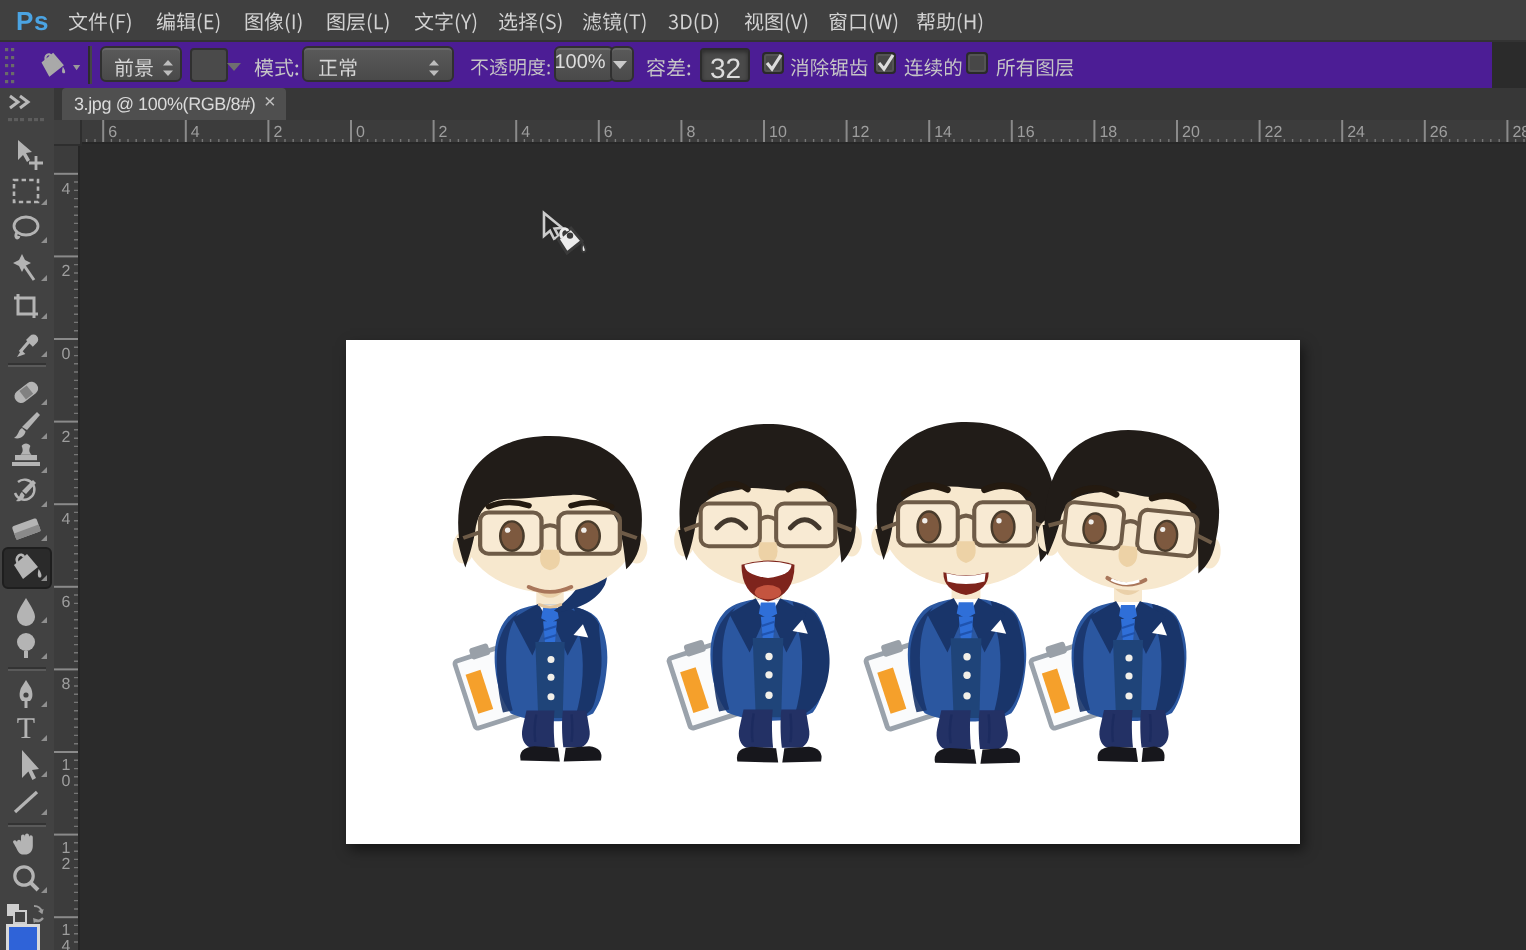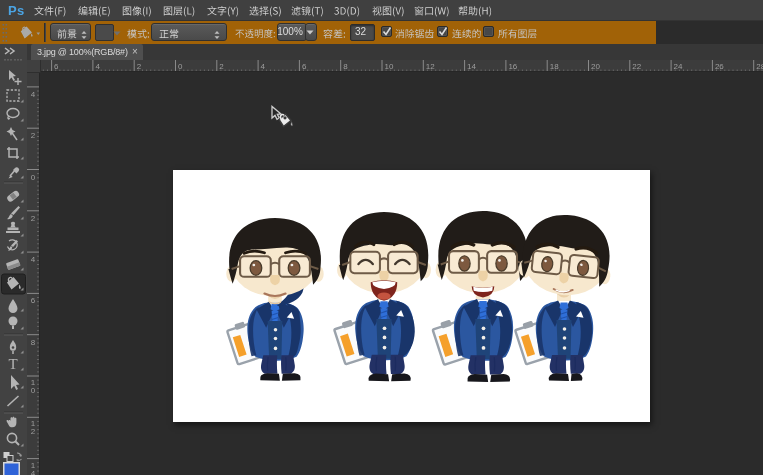--- a/index.html
+++ b/index.html
@@ -51,21 +51,21 @@
 <div style="position:absolute;left:413px;top:4px">
     <svg width="38" height="14" viewBox="0 0 38 14" style="display:block;overflow:visible">
       <path d="M4.7 3.9C3.9 4.5 2.8 5 1.9 5.3L2.2 5.8C3.3 5.5 4.4 4.9 5.3 4.2ZM6.8 4.3C7.8 4.7 9.1 5.4 9.7 5.9L10.2 5.4C9.5 4.9 8.2 4.3 7.2 3.9ZM5.3 4.9C5.2 5.2 4.9 5.6 4.7 5.9H2.6V11.4H3.4V11H8.7V11.4H9.5V5.9H5.5C5.7 5.6 5.9 5.3 6.1 5ZM3.4 10.4V6.5H8.7V10.4ZM4.7 8.4C5 8.6 5.5 8.8 5.9 9C5.3 9.4 4.5 9.6 3.8 9.8C3.9 9.9 4 10.1 4.1 10.3C4.9 10.1 5.8 9.7 6.5 9.3C7 9.6 7.4 9.8 7.8 10.1L8.1 9.7C7.8 9.4 7.4 9.2 6.9 8.9C7.4 8.5 7.8 8 8.1 7.4L7.7 7.2L7.5 7.2H5.3C5.4 7.1 5.5 6.9 5.5 6.7L5 6.6C4.7 7.1 4.3 7.7 3.7 8.2C3.9 8.2 4.1 8.4 4.2 8.5C4.5 8.3 4.7 8 4.9 7.7H7.2C7 8.1 6.7 8.4 6.4 8.6C5.9 8.4 5.5 8.2 5 8ZM5.3 2.3C5.4 2.5 5.5 2.8 5.6 3H1.8V4.6H2.5V3.6H9.4V4.6H10.2V3H6.5C6.4 2.8 6.2 2.4 6 2.2Z M12.3 3.2V11.2H13.1V10.3H19V11.1H19.8V3.2ZM13.1 9.5V4H19V9.5Z M23.4 12.6 23.9 12.3C23.1 10.9 22.7 9.2 22.7 7.5C22.7 5.8 23.1 4.1 23.9 2.7L23.4 2.4C22.5 3.9 21.9 5.5 21.9 7.5C21.9 9.5 22.5 11.1 23.4 12.6Z M26.2 10.6H27.3L28.4 6.2C28.5 5.6 28.6 5.1 28.8 4.5H28.8C28.9 5.1 29 5.6 29.1 6.2L30.3 10.6H31.4L32.9 3.3H32L31.2 7.3C31.1 8 30.9 8.8 30.8 9.6H30.8C30.6 8.8 30.4 8 30.2 7.3L29.2 3.3H28.4L27.4 7.3C27.2 8 27 8.8 26.8 9.6H26.8C26.6 8.8 26.5 8 26.4 7.3L25.6 3.3H24.6Z M34.1 12.6C35.1 11.1 35.6 9.5 35.6 7.5C35.6 5.5 35.1 3.9 34.1 2.4L33.6 2.7C34.4 4.1 34.9 5.8 34.9 7.5C34.9 9.2 34.4 10.9 33.6 12.3Z" fill="#d2d2d2"></path>
     </svg>
   </div>
 <div style="position:absolute;left:457px;top:4px">
     <svg width="36" height="14" viewBox="0 0 36 14" style="display:block;overflow:visible">
       <path d="M3.7 2.2V3H1.7V3.6H3.7V4.3H1.9V4.9H3.7V5.2C3.7 5.3 3.7 5.5 3.7 5.7H1.5V6.3H3.4C3.1 6.8 2.5 7.2 1.7 7.5C1.9 7.6 2.1 7.9 2.2 8C3.3 7.6 3.9 6.9 4.2 6.3H6.4V5.7H4.4C4.5 5.5 4.5 5.3 4.5 5.2V4.9H6.1V4.3H4.5V3.6H6.3V3H4.5V2.2ZM6.8 2.6V7.6H7.6V3.3H9.3C9 3.7 8.7 4.2 8.3 4.6C9.2 5.1 9.6 5.6 9.6 5.9C9.6 6.1 9.5 6.3 9.3 6.4C9.2 6.4 9 6.4 8.9 6.4C8.6 6.5 8.2 6.5 7.8 6.4C7.9 6.6 8 6.9 8 7C8.4 7.1 8.9 7.1 9.2 7C9.4 7 9.6 7 9.8 6.9C10.1 6.7 10.3 6.4 10.3 6C10.3 5.5 10 5.1 9.1 4.5C9.6 4 10 3.4 10.4 2.9L9.9 2.6L9.7 2.6ZM2.5 8V10.9H3.3V8.7H5.6V11.4H6.4V8.7H8.9V10C8.9 10.2 8.9 10.2 8.7 10.2C8.5 10.2 7.9 10.2 7.3 10.2C7.4 10.4 7.5 10.6 7.5 10.8C8.4 10.8 8.9 10.8 9.2 10.7C9.6 10.6 9.7 10.4 9.7 10V8H6.4V7.2H5.6V8Z M17.3 2.2C17.3 3 17.3 3.7 17.3 4.5H15.7V5.2H17.3C17.1 7.6 16.6 9.7 14.7 10.9C14.9 11 15.1 11.2 15.3 11.4C17.3 10.1 17.9 7.8 18 5.2H19.6C19.5 8.8 19.4 10.2 19.1 10.5C19 10.6 18.9 10.6 18.7 10.6C18.5 10.6 18 10.6 17.4 10.6C17.6 10.8 17.6 11.1 17.7 11.3C18.2 11.3 18.7 11.3 19 11.3C19.4 11.3 19.6 11.2 19.8 10.9C20.1 10.5 20.2 9.1 20.3 4.8C20.3 4.7 20.3 4.5 20.3 4.5H18C18.1 3.7 18.1 3 18.1 2.2ZM11.3 9.7 11.5 10.4C12.7 10.1 14.4 9.8 15.9 9.4L15.9 8.7L15.3 8.8V2.7H12.1V9.5ZM12.7 9.4V7.6H14.6V9ZM12.7 5.5H14.6V7H12.7ZM12.7 4.8V3.4H14.6V4.8Z M23.4 12.6 23.9 12.3C23.1 10.9 22.7 9.2 22.7 7.5C22.7 5.8 23.1 4.1 23.9 2.7L23.4 2.4C22.5 3.9 21.9 5.5 21.9 7.5C21.9 9.5 22.5 11.1 23.4 12.6Z M25.4 10.6H26.3V7.1H29.7V10.6H30.7V3.3H29.7V6.3H26.3V3.3H25.4Z M32.6 12.6C33.6 11.1 34.1 9.5 34.1 7.5C34.1 5.5 33.6 3.9 32.6 2.4L32.1 2.7C32.9 4.1 33.4 5.8 33.4 7.5C33.4 9.2 32.9 10.9 32.1 12.3Z" fill="#d2d2d2"></path>
     </svg>
   </div>
-<div class="abs" style="left:0;top:21px;width:656px;height:23px;background:#a16207;border-bottom:4px solid #7dd3fc">
+<div class="abs" style="left:0;top:21px;width:746px;height:23px;background:#4c1d95;border-bottom:4px solid #7dd3fc">
     <svg class="abs" style="left:2px;top:2px" width="8" height="19">
       <rect x="0.5" y="1" width="1.6" height="1.6" fill="#6a6a6a"></rect>
       <rect x="3.5" y="1" width="1.6" height="1.6" fill="#6a6a6a"></rect>
       <rect x="0.5" y="5" width="1.6" height="1.6" fill="#6a6a6a"></rect>
       <rect x="3.5" y="5" width="1.6" height="1.6" fill="#6a6a6a"></rect>
       <rect x="0.5" y="9" width="1.6" height="1.6" fill="#6a6a6a"></rect>
       <rect x="3.5" y="9" width="1.6" height="1.6" fill="#6a6a6a"></rect>
       <rect x="0.5" y="13" width="1.6" height="1.6" fill="#6a6a6a"></rect>
       <rect x="3.5" y="13" width="1.6" height="1.6" fill="#6a6a6a"></rect>
       <rect x="0.5" y="17" width="1.6" height="1.6" fill="#6a6a6a"></rect>
@@ -92,21 +92,21 @@
     <div class="abs" style="left:213px;top:6px"><svg width="8" height="12" viewBox="0 0 8 12">
         <path d="M1.5 4.8 L4 2 L6.5 4.8 Z M1.5 7.2 L4 10 L6.5 7.2 Z" fill="#bdbdbd"></path>
       </svg></div>
     <div style="position:absolute;background:linear-gradient(#5a5a5a,#4a4a4a);border:1px solid #303030;border-radius:3px;box-shadow:inset 0 1px 0 rgba(255,255,255,0.09);height:16px;top:2px;left:277px;width:28px"></div>
     <div class="abs" style="left:277px;top:5px;width:26px;text-align:center;font-size:10px;color:#dddddd">100%</div>
     <div style="position:absolute;background:linear-gradient(#5a5a5a,#4a4a4a);border:1px solid #303030;border-radius:3px;box-shadow:inset 0 1px 0 rgba(255,255,255,0.09);height:16px;top:2px;left:305px;width:10px"></div>
     <svg class="abs" style="left:306px;top:9px" width="8" height="5">
       <path d="M0.5 0.5 l7 0 l-3.5 4 z" fill="#c9c9c9"></path>
     </svg>
     <div style="position:absolute;left:350px;top:3px;width:23px;height:15px;background:#4a4a4a;border:1px solid #2c2c2c;border-radius:2px;box-shadow:inset 0 1px 2px rgba(0,0,0,0.4)"></div>
-    <div class="abs" style="left:355px;top:5px;font-size:10px;color:#dddddd">32</div>
+    <div class="abs" style="left:355px;top:5px;font-size:14px;color:#dddddd">32</div>
   </div>
 <div style="position:absolute;left:56px;top:26.5px">
     <svg width="22" height="14" viewBox="0 0 22 14" style="display:block;overflow:visible">
       <path d="M7 5.5V9.6H7.7V5.5ZM9.1 5.2V10.5C9.1 10.6 9 10.7 8.9 10.7C8.7 10.7 8.2 10.7 7.5 10.6C7.7 10.8 7.8 11.2 7.8 11.4C8.6 11.4 9.1 11.3 9.4 11.2C9.7 11.1 9.8 10.9 9.8 10.5V5.2ZM8.2 2.2C8 2.6 7.6 3.3 7.3 3.8H4.3L4.8 3.6C4.6 3.2 4.2 2.6 3.8 2.2L3.1 2.4C3.4 2.8 3.8 3.4 4 3.8H1.5V4.5H10.5V3.8H8.1C8.4 3.4 8.8 2.9 9 2.4ZM5.1 7.6V8.6H2.9V7.6ZM5.1 7H2.9V6H5.1ZM2.2 5.4V11.3H2.9V9.2H5.1V10.5C5.1 10.7 5 10.7 4.9 10.7C4.8 10.7 4.3 10.7 3.8 10.7C3.9 10.9 4 11.2 4.1 11.4C4.7 11.4 5.2 11.3 5.5 11.2C5.7 11.1 5.8 10.9 5.8 10.5V5.4Z M13.4 4.2H18.6V4.8H13.4ZM13.4 3.1H18.6V3.7H13.4ZM13.7 7.7H18.4V8.7H13.7ZM17.2 9.9C18.1 10.3 19.3 10.9 19.9 11.3L20.4 10.8C19.8 10.4 18.6 9.8 17.7 9.5ZM13.9 9.5C13.3 9.9 12.3 10.4 11.4 10.7C11.6 10.8 11.9 11.1 12 11.2C12.8 10.9 13.9 10.3 14.6 9.7ZM15.3 5.5C15.4 5.7 15.5 5.8 15.6 6H11.6V6.6H20.4V6H16.4C16.3 5.8 16.2 5.5 16 5.4H19.3V2.6H12.7V5.4H15.9ZM12.9 7.1V9.2H15.6V10.7C15.6 10.8 15.6 10.8 15.4 10.8C15.3 10.8 14.8 10.8 14.3 10.8C14.4 11 14.5 11.2 14.5 11.4C15.2 11.4 15.7 11.4 16 11.3C16.3 11.2 16.4 11 16.4 10.7V9.2H19.1V7.1Z" fill="#d6d6d6"></path>
     </svg>
   </div>
 <div style="position:absolute;left:126px;top:26.5px">
     <svg width="25" height="14" viewBox="0 0 25 14" style="display:block;overflow:visible">
       <path d="M5.7 6.4H9.2V7.1H5.7ZM5.7 5.2H9.2V5.9H5.7ZM8.3 2.2V3H6.8V2.2H6.1V3H4.6V3.7H6.1V4.4H6.8V3.7H8.3V4.4H9.1V3.7H10.5V3H9.1V2.2ZM5 4.6V7.7H7.1C7 8 7 8.3 6.9 8.5H4.4V9.2H6.7C6.3 9.9 5.6 10.5 4.1 10.8C4.3 10.9 4.5 11.2 4.5 11.4C6.3 11 7.1 10.3 7.5 9.2C8 10.3 8.9 11 10.2 11.4C10.3 11.2 10.5 10.9 10.7 10.8C9.5 10.5 8.7 10 8.2 9.2H10.4V8.5H7.7C7.7 8.3 7.8 8 7.8 7.7H9.9V4.6ZM2.8 2.2V4.1H1.5V4.8H2.8V4.8C2.5 6.2 1.9 7.8 1.3 8.6C1.4 8.8 1.6 9.1 1.7 9.4C2.1 8.8 2.5 7.9 2.8 6.9V11.4H3.5V6.2C3.7 6.8 4.1 7.4 4.2 7.7L4.7 7.2C4.5 6.9 3.7 5.6 3.5 5.2V4.8H4.5V4.1H3.5V2.2Z M18.1 2.7C18.6 3 19.2 3.6 19.5 3.9L20.1 3.5C19.8 3.1 19.1 2.6 18.6 2.3ZM16.6 2.2C16.6 2.9 16.7 3.5 16.7 4.1H11.6V4.8H16.8C17 8.5 17.9 11.4 19.5 11.4C20.3 11.4 20.5 10.9 20.7 9.2C20.5 9.1 20.2 8.9 20 8.7C19.9 10.1 19.8 10.6 19.6 10.6C18.6 10.6 17.8 8.2 17.5 4.8H20.5V4.1H17.5C17.5 3.5 17.4 2.9 17.4 2.2ZM11.6 10.4 11.8 11.1C13.1 10.8 14.9 10.4 16.6 10L16.6 9.3L14.4 9.8V7H16.3V6.3H11.9V7H13.7V9.9Z M22.4 6.7C22.8 6.7 23.1 6.4 23.1 6C23.1 5.6 22.8 5.3 22.4 5.3C22 5.3 21.7 5.6 21.7 6C21.7 6.4 22 6.7 22.4 6.7ZM22.4 10.7C22.8 10.7 23.1 10.4 23.1 10C23.1 9.6 22.8 9.3 22.4 9.3C22 9.3 21.7 9.6 21.7 10C21.7 10.4 22 10.7 22.4 10.7Z" fill="#c6c6c6"></path>
     </svg>

